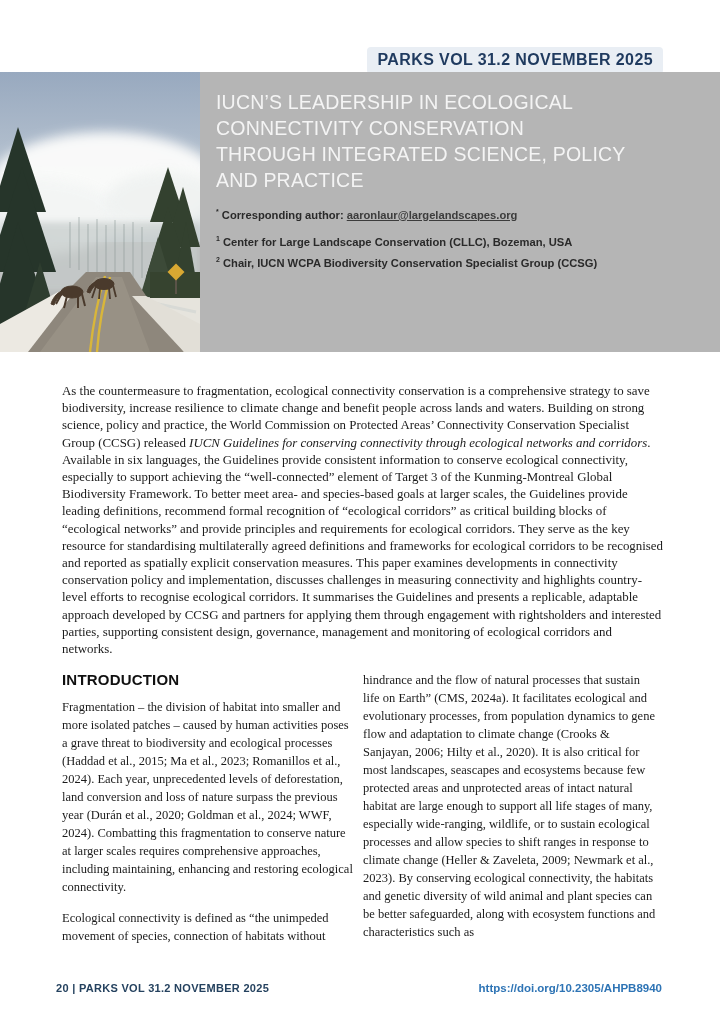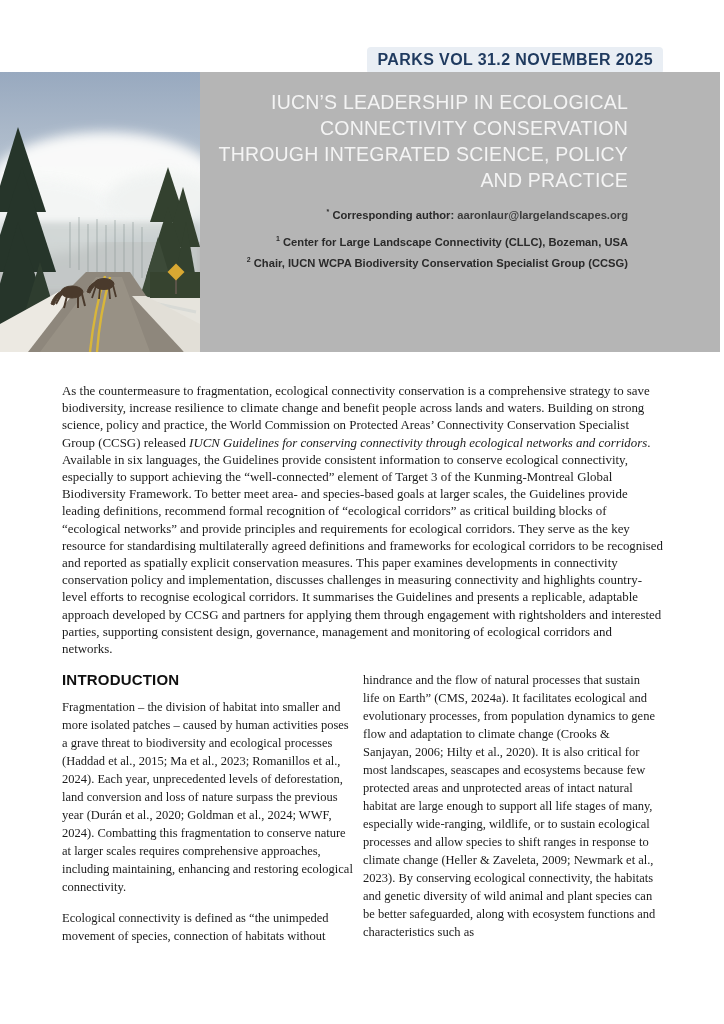--- a/index.html
+++ b/index.html
@@ -14,32 +14,32 @@
     font-size:16px; font-weight:700; letter-spacing:.4px;
     padding:4px 10px 5px; border-radius:4px; white-space:nowrap;
   }
   
   .header {
     position:absolute; top:72px; left:0; width:720px; height:280px;
     background:#b5b5b5; display:flex;
   }
   .photo { width:200px; height:280px; flex:0 0 200px; }
   .photo svg { display:block; }
-  .header-content { padding:17px 24px 14px 16px;text-align:right; }
+  .header-content { padding:17px 24px 14px 16px; }
   .title {
     margin:0 0 15px; color:#f4f4f4; font-size:19.5px; line-height:1.34;
     font-weight:500; max-width:412px; letter-spacing:.2px;
   }
   .authors {
     margin:0 0 13px; font-size:12.8px; font-weight:700; color:#1c1c1c;
     line-height:1.45; max-width:468px;
   }
   sup { font-size:.62em; vertical-align:super; line-height:0; }
   .corresponding { margin:0 0 13px; font-size:11.2px; font-weight:700; color:#2a2a2a; }
-  .email-link { color:#3c3c3c; cursor:pointer; }
+  .email-link { color:#3c3c3c; text-decoration:underline; cursor:pointer; }
   .affil { margin:0 0 5px; font-size:11.2px; font-weight:700; color:#2a2a2a; line-height:1.45; }
   
   .main { position:absolute; top:371px; left:62px; width:601px; }
   .sect-heading {
     font-family:"Liberation Sans", sans-serif; font-size:15px; font-weight:800;
     color:#101010; margin:0 0 6px; letter-spacing:.2px;
   }
   .abstract-text {
     margin:12px 0 13px; font-family:"Liberation Serif", serif;
     font-size:12.9px; line-height:17.2px; color:#1b1b1b;
@@ -142,34 +142,38 @@
             <ellipse cx="104" cy="212" rx="10" ry="5.5"></ellipse>
             <path d="M96 214 L92 226 M100 216 L99 227 M109 216 L110 227 M113 213 L116 225" stroke-width="1.8" fill="none"></path>
             <path d="M96 210 C91 211 88 216 87 220 L90 221 C92 216 95 213 98 212 Z"></path>
           </g>
         </g>
       </svg>
     </div>
     <div class="header-content">
       <h1 class="title">IUCN’S LEADERSHIP IN ECOLOGICAL CONNECTIVITY CONSERVATION THROUGH INTEGRATED SCIENCE, POLICY AND PRACTICE</h1>
       <p class="corresponding"><sup>*</sup> <span>Corresponding author:</span> <a class="email-link">aaronlaur@largelandscapes.org</a></p>
-      <p class="affil"><sup>1</sup> <span>Center for Large Landscape Connectivity (CLLC), Bozeman, USA</span></p>
+      <p class="affil"><sup>1</sup> <span>Center for Large Landscape Conservation (CLLC), Bozeman, USA</span></p>
       <p class="affil"><sup>2</sup> <span>Chair, IUCN WCPA Biodiversity Conservation Specialist Group (CCSG)</span></p>
     </div>
   </div>
 
   <div class="main">
     <p class="abstract-text"><span>As the countermeasure to fragmentation, ecological connectivity conservation is a comprehensive strategy to save biodiversity, increase resilience to climate change and benefit people across lands and waters. Building on strong science, policy and practice, the World Commission on Protected Areas’ Connectivity Conservation Specialist Group (CCSG) released </span><em>IUCN Guidelines for conserving connectivity through ecological networks and corridors</em><span>. Available in six languages, the Guidelines provide consistent information to conserve ecological connectivity, especially to support achieving the “well-connected” element of Target 3 of the Kunming-Montreal Global Biodiversity Framework. To better meet area- and species-based goals at larger scales, the Guidelines provide leading definitions, recommend formal recognition of “ecological corridors” as critical building blocks of “ecological networks” and provide principles and requirements for ecological corridors. They serve as the key resource for standardising multilaterally agreed definitions and frameworks for ecological corridors to be recognised and reported as spatially explicit conservation measures. This paper examines developments in connectivity conservation policy and implementation, discusses challenges in measuring connectivity and highlights country-level efforts to recognise ecological corridors. It summarises the Guidelines and presents a replicable, adaptable approach developed by CCSG and partners for applying them through engagement with rightsholders and interested parties, supporting consistent design, governance, management and monitoring of ecological corridors and networks.</span></p>
 
     <div class="columns">
       <div class="col">
         <h2 class="sect-heading">INTRODUCTION</h2>
         <p>Fragmentation – the division of habitat into smaller and more isolated patches – caused by human activities poses a grave threat to biodiversity and ecological processes (Haddad et al., 2015; Ma et al., 2023; Romanillos et al., 2024). Each year, unprecedented levels of deforestation, land conversion and loss of nature surpass the previous year (Durán et al., 2020; Goldman et al., 2024; WWF, 2024). Combatting this fragmentation to conserve nature at larger scales requires comprehensive approaches, including maintaining, enhancing and restoring ecological connectivity.</p>
         <p>Ecological connectivity is defined as “the unimpeded movement of species, connection of habitats without</p>
       </div>
       <div class="col">
         <p>hindrance and the flow of natural processes that sustain life on Earth” (CMS, 2024a). It facilitates ecological and evolutionary processes, from population dynamics to gene flow and adaptation to climate change (Crooks &amp; Sanjayan, 2006; Hilty et al., 2020). It is also critical for most landscapes, seascapes and ecosystems because few protected areas and unprotected areas of intact natural habitat are large enough to support all life stages of many, especially wide-ranging, wildlife, or to sustain ecological processes and allow species to shift ranges in response to climate change (Heller &amp; Zaveleta, 2009; Newmark et al., 2023). By conserving ecological connectivity, the habitats and genetic diversity of wild animal and plant species can be better safeguarded, along with ecosystem functions and characteristics such as</p>
       </div>
     </div>
   </div>
 
+  <div class="footer">
+    <span class="footer-left">20 | PARKS VOL 31.2 NOVEMBER 2025</span>
+    <a class="doi-link">https://doi.org/10.2305/AHPB8940</a>
+  </div>
 
 </div>
 
 </body></html>

